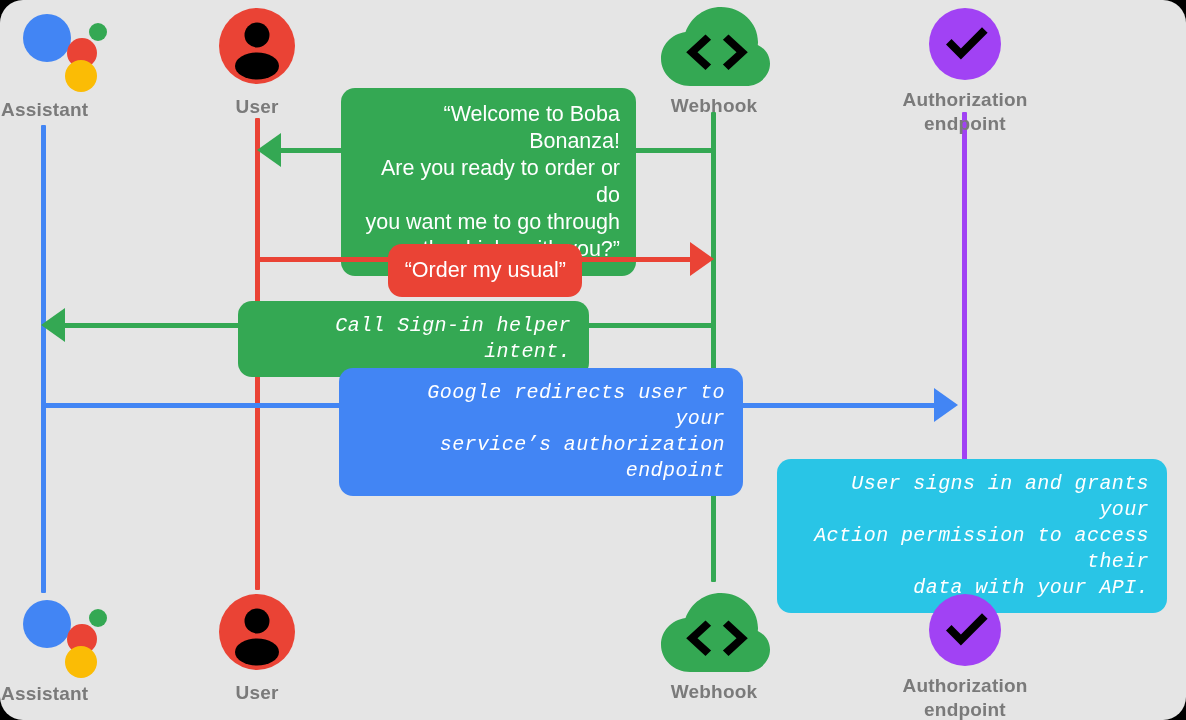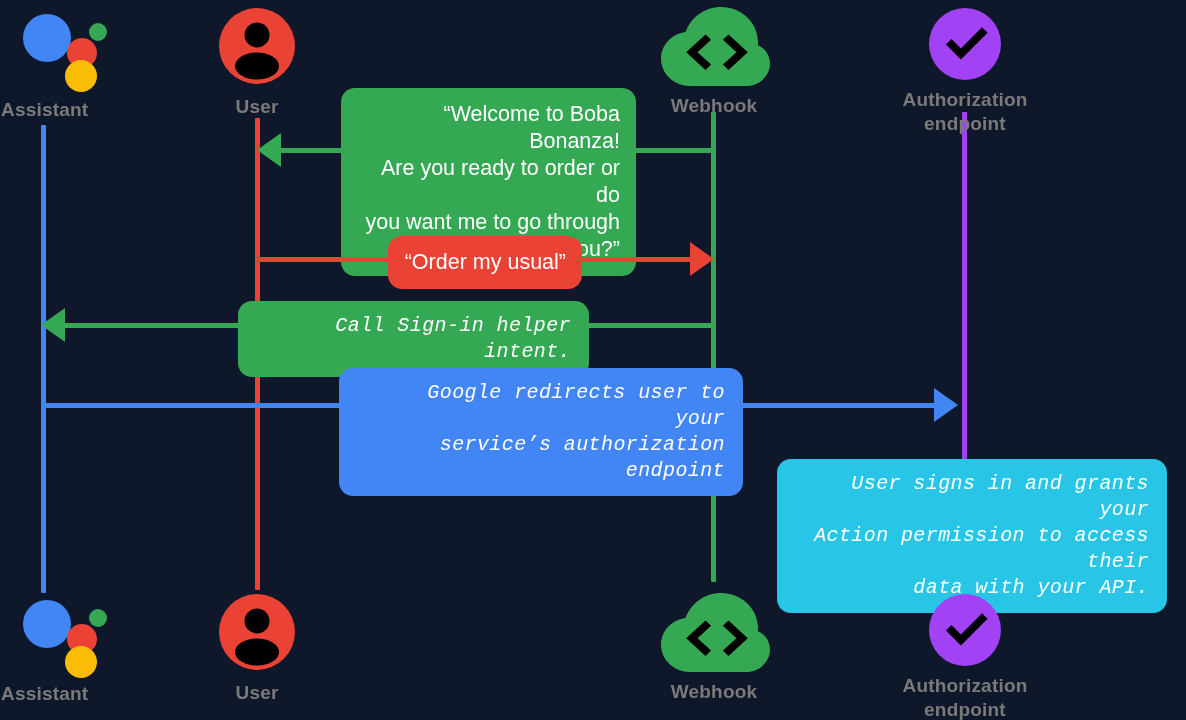--- a/index.html
+++ b/index.html
@@ -5,21 +5,22 @@
   * { box-sizing: border-box; margin: 0; padding: 0; }
   html, body {
     width: 1186px; height: 720px;
     background: #000000;
     font-family: "Liberation Sans", sans-serif;
     overflow: hidden;
   }
   #stage {
     position: relative;
     width: 1186px; height: 720px;
-    background: #0f172a;
+    background: #e5e5e5;
+    border-radius: 23px;
   }
 
   
   .lifeline { position: absolute; width: 5px; border-radius: 1px; }
 
   
   .actor { position: absolute; text-align: center; }
   .actor-label {
     color: #7a7a7a;
     font-weight: bold;
@@ -135,21 +136,21 @@
 
   <div class="arrow-line" style="left:280px; top:148px; width:434px; background:#34A853;"></div>
   <div class="arrow-head left" style="left:257px; top:133px; border-right-color:#34A853;"></div>
   <div class="bubble sans" style="left:341px; top:88px; width:295px; background:#34A853;">“Welcome to Boba Bonanza!
 Are you ready to order or do
 you want me to go through
 the drinks with you?”</div>
 
   <div class="arrow-line" style="left:257px; top:257px; width:433px; background:#EA4335;"></div>
   <div class="arrow-head right" style="left:690px; top:242px; border-left-color:#EA4335;"></div>
-  <div class="bubble sans" style="left:388px; top:236px; width:194px; background:#EA4335;">“Order my usual”</div>
+  <div class="bubble sans" style="left:388px; top:244px; width:194px; background:#EA4335;">“Order my usual”</div>
 
   <div class="arrow-line" style="left:64px; top:323px; width:650px; background:#34A853;"></div>
   <div class="arrow-head left" style="left:41px; top:308px; border-right-color:#34A853;"></div>
   <div class="bubble mono" style="left:202px; top:301px; width:351px; background:#34A853;">Call Sign-in helper intent.</div>
 
   <div class="arrow-line" style="left:41px; top:403px; width:893px; background:#4285F4;"></div>
   <div class="arrow-head right" style="left:934px; top:388px; border-left-color:#4285F4;"></div>
   <div class="bubble mono" style="left:303px; top:368px; width:404px; background:#4285F4;padding-left:48px;">Google redirects user to your
 service’s authorization endpoint</div>
 

